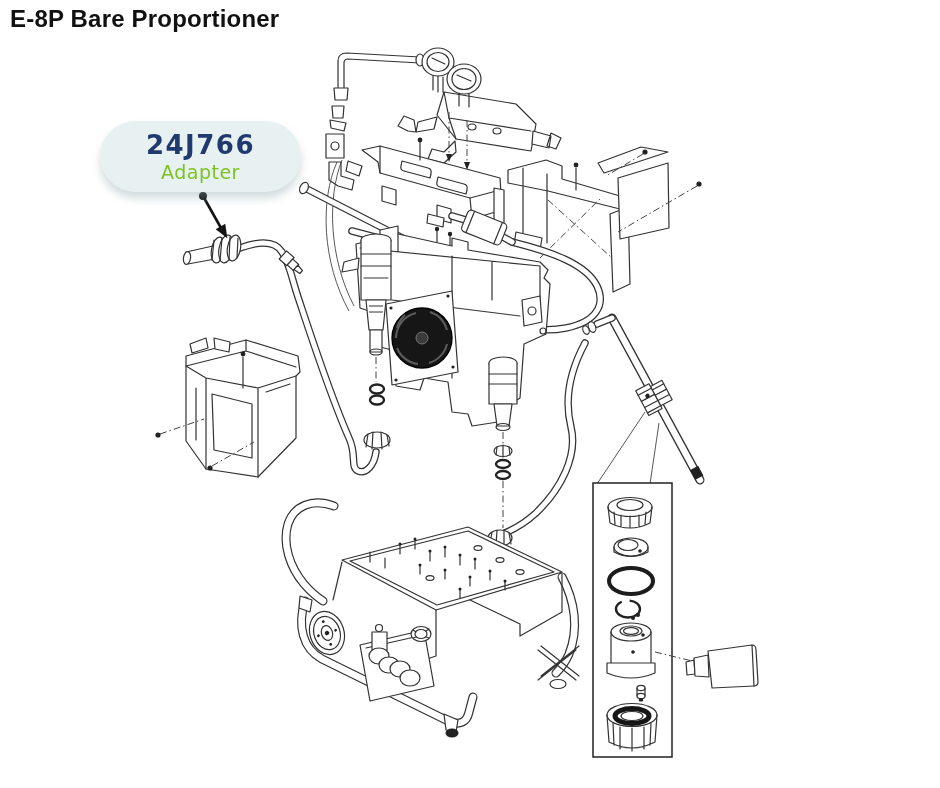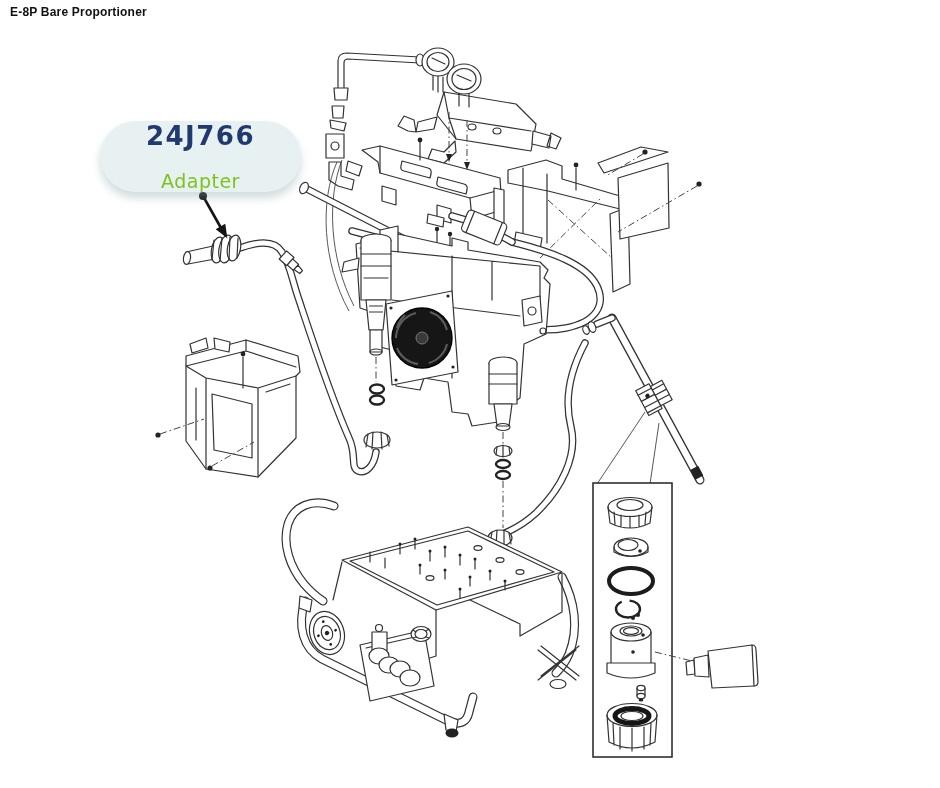--- a/index.html
+++ b/index.html
@@ -1,22 +1,22 @@
 <!DOCTYPE html>
 <html><head>
 <meta charset="utf-8">
 <style>
   html,body{margin:0;padding:0;background:#fff;}
   #stage{position:relative;width:940px;height:788px;background:#fff;overflow:hidden;
          font-family:"Liberation Sans",sans-serif;}
-  #title{position:absolute;left:10px;top:5px;font-size:12px;font-weight:bold;
+  #title{position:absolute;left:10px;top:5px;font-size:24px;font-weight:bold;
          color:#111;letter-spacing:.2px;}
   #bubble{position:absolute;left:100px;top:121px;width:201px;height:71px;border-radius:38px;
           background:#e8f1f2;box-shadow:0 6px 9px rgba(140,165,170,.40);
-          display:flex;flex-direction:column;align-items:center;justify-content:space-between;gap:1px;}
+          display:flex;flex-direction:column;align-items:center;justify-content:center;gap:1px;}
   #bubble .pn{font-size:26px;font-weight:800;color:#20396f;letter-spacing:1.5px;
               font-family:"DejaVu Sans",sans-serif;}
   #bubble .nm{font-size:19px;font-weight:normal;color:#7cc31f;letter-spacing:.5px;
               font-family:"DejaVu Sans",sans-serif;}
   svg{position:absolute;left:0;top:0;}
   .ln{fill:none;stroke:#333;stroke-width:1.2;stroke-linejoin:round;stroke-linecap:round;}
   .lnw{fill:#fff;stroke:#333;stroke-width:1.2;stroke-linejoin:round;}
   .thin{fill:none;stroke:#444;stroke-width:.9;}
   .dash{fill:none;stroke:#444;stroke-width:1;stroke-dasharray:7 3 1.5 3;}
   .tube-o{fill:none;stroke:#333;stroke-width:7.5;stroke-linecap:round;}

